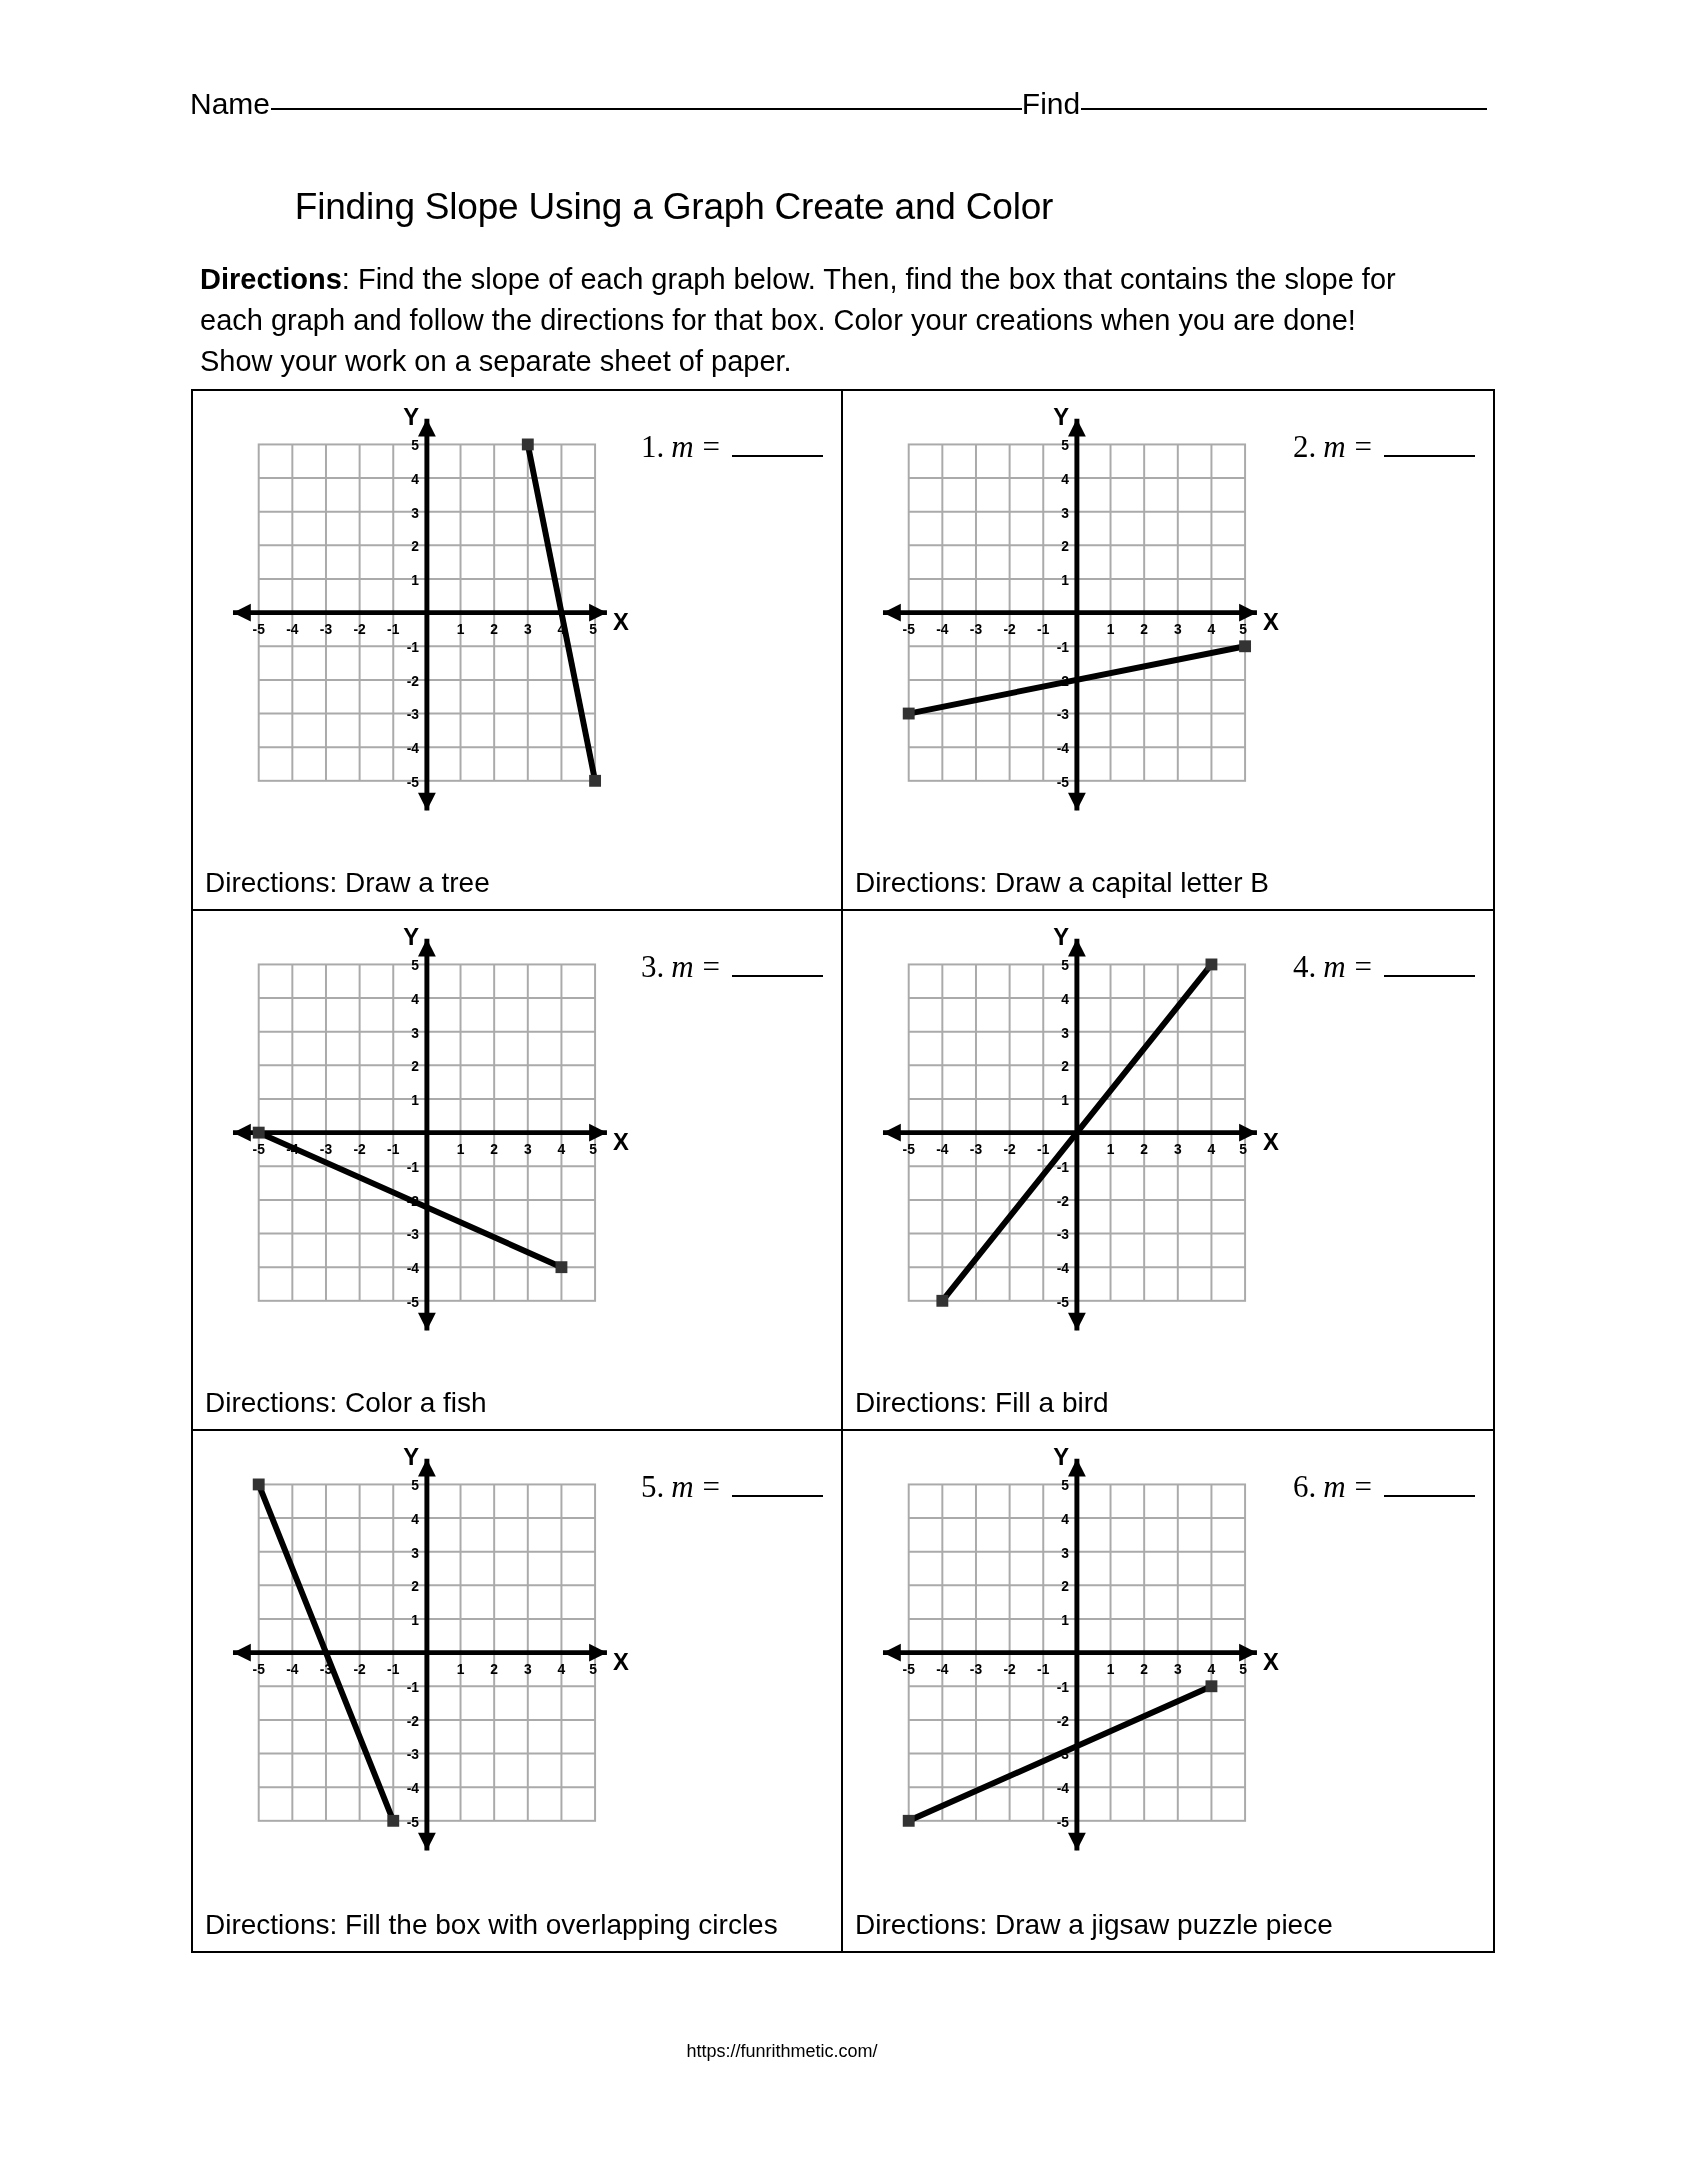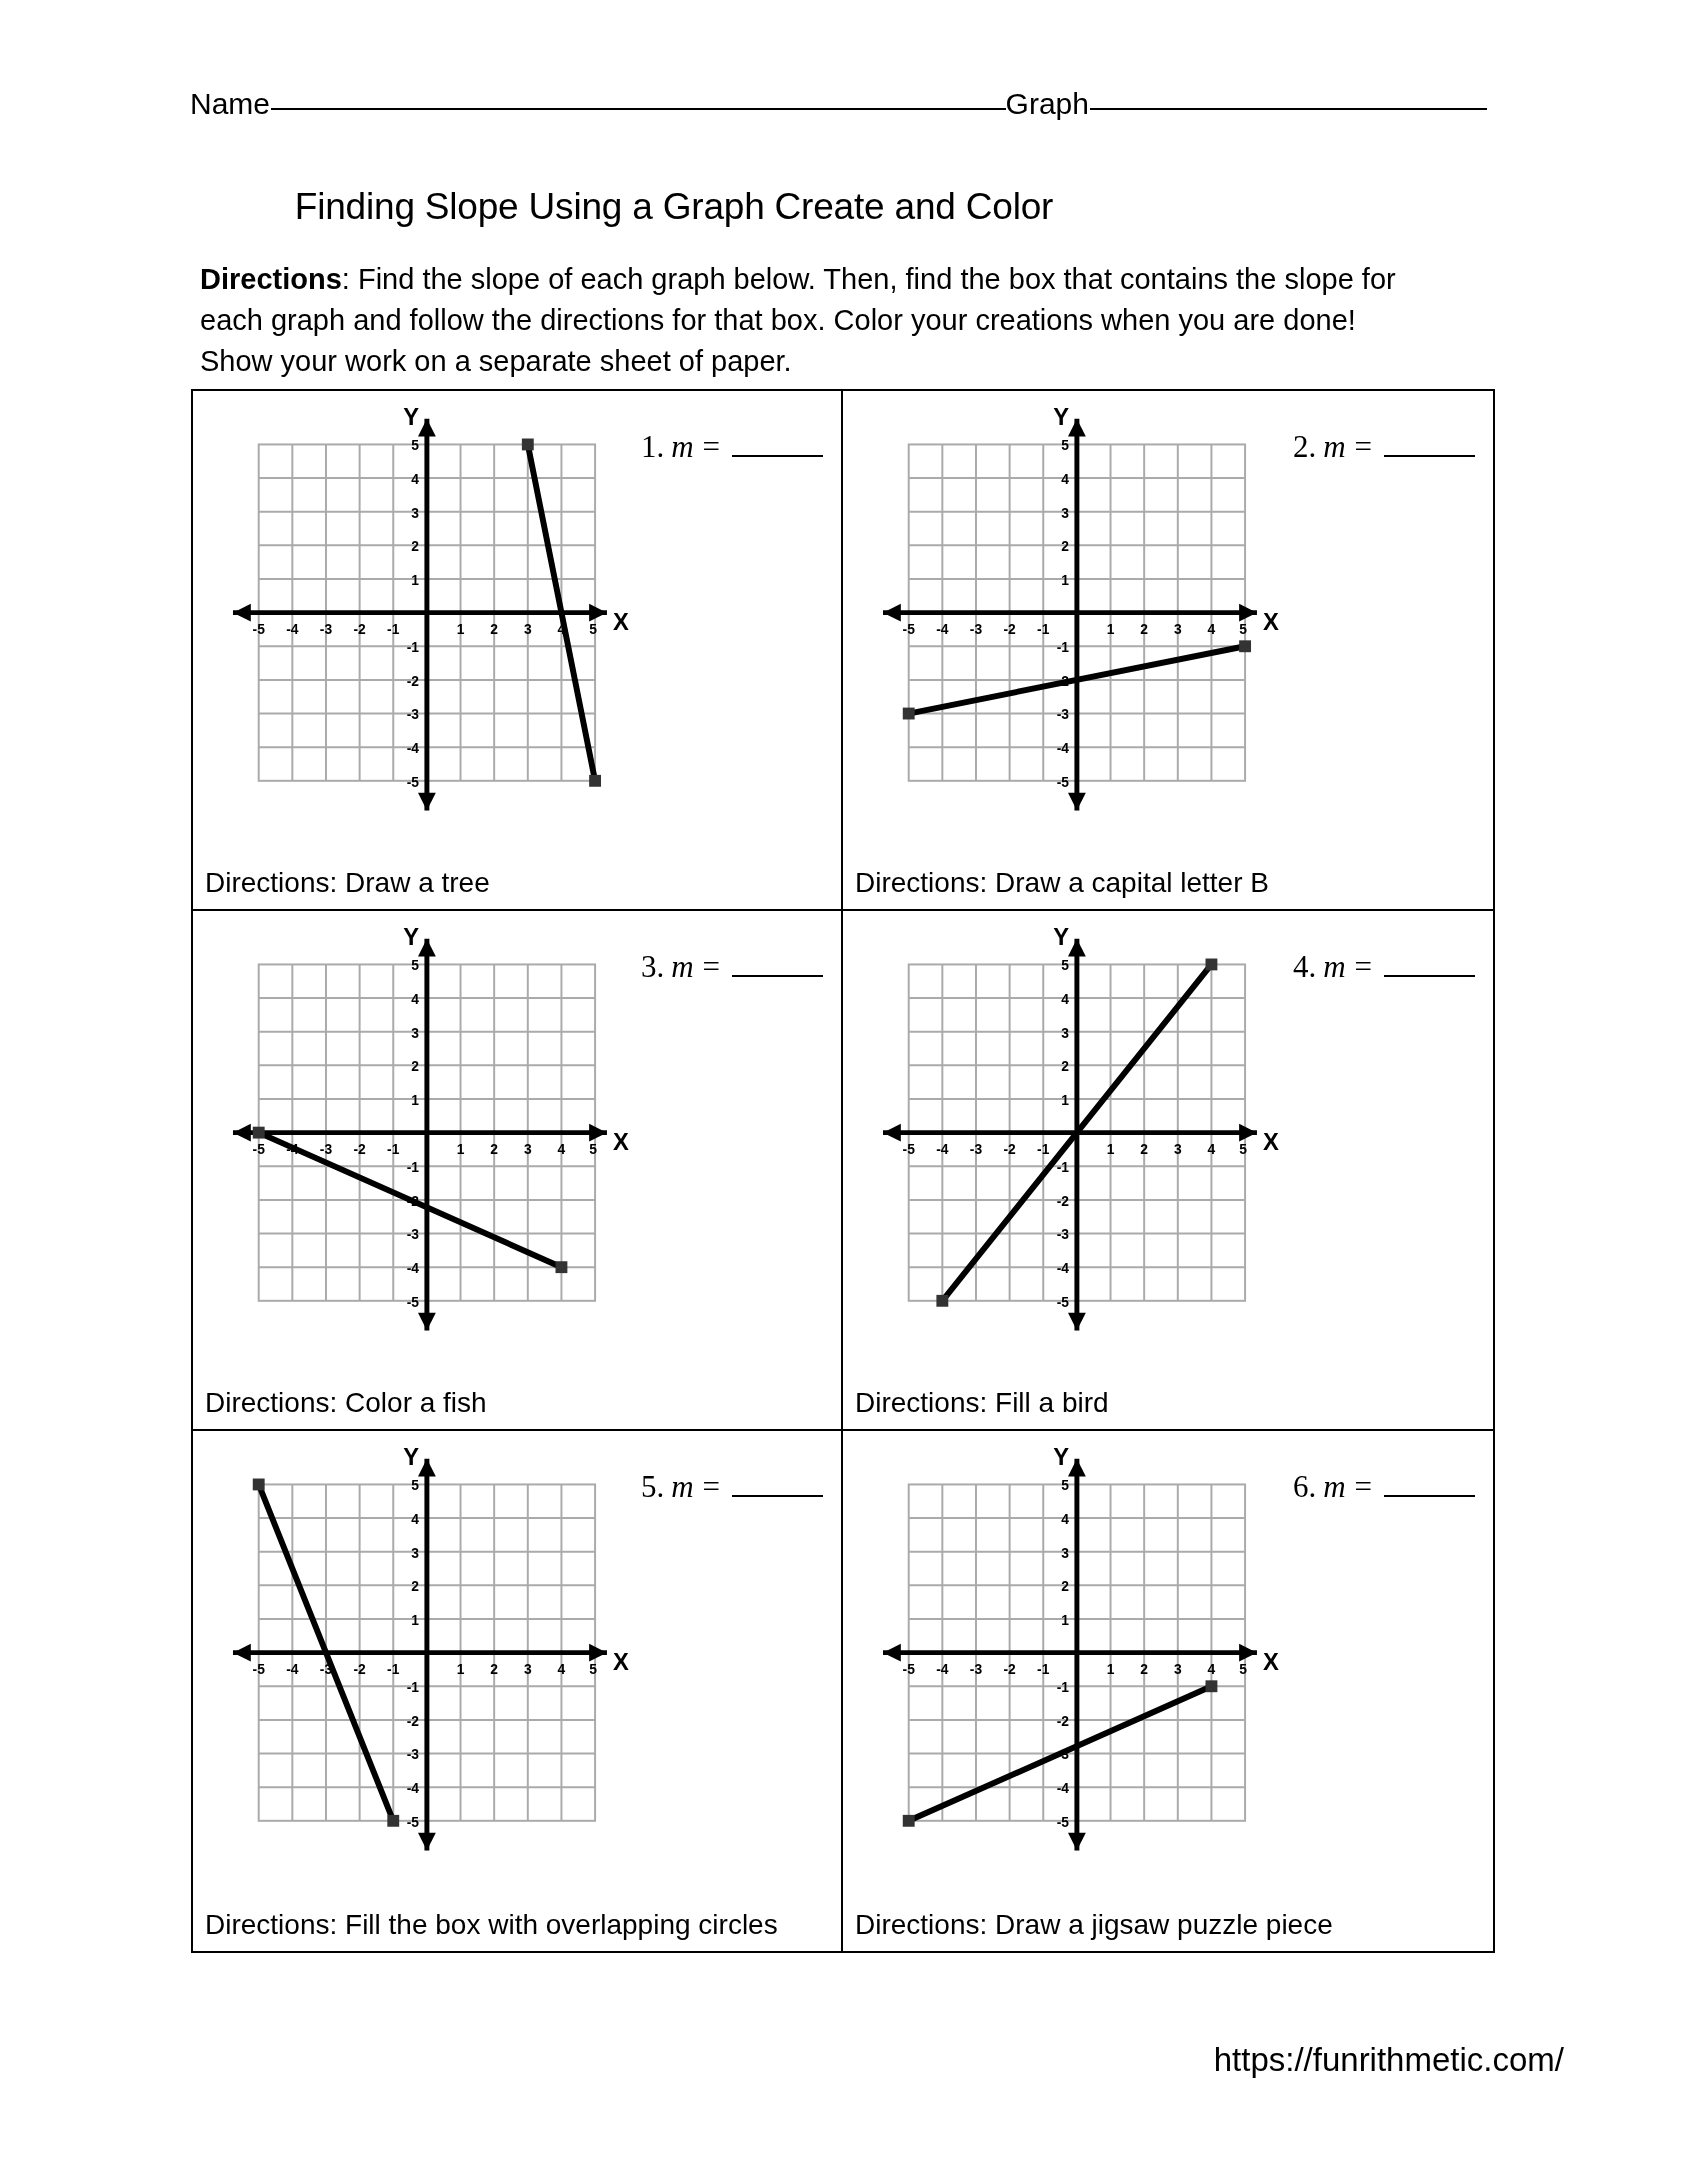--- a/index.html
+++ b/index.html
@@ -136,35 +136,35 @@
     font-size: 28px;
     white-space: nowrap;
   }
 
   
   .footer {
     position: absolute;
     left: 0;
     top: 2041px;
     width: 1564px;
-    text-align: right;
-    font-size: 33px;
+    text-align: center;
+    font-size: 18px;
   }
 
   
 </style>
 </head>
 <body>
 
 <div class="page">
 
   <div class="namedate">
     <span class="nd-label">Name</span>
     <span class="nd-rule name-rule"></span>
-    <span class="nd-label">Graph</span>
+    <span class="nd-label">Find</span>
     <span class="nd-rule date-rule"></span>
   </div>
 
   <div class="title">Finding Slope Using a Graph Create and Color</div>
 
   <div class="directions">
     <b>Directions</b><span>:</span><span> Find the slope of each graph below.  Then, find the box that contains the slope for each graph and follow the directions for that box.  Color your creations when you are done!  Show your work on a separate sheet of paper.</span>
   </div>
 
   <div class="problem-grid">

